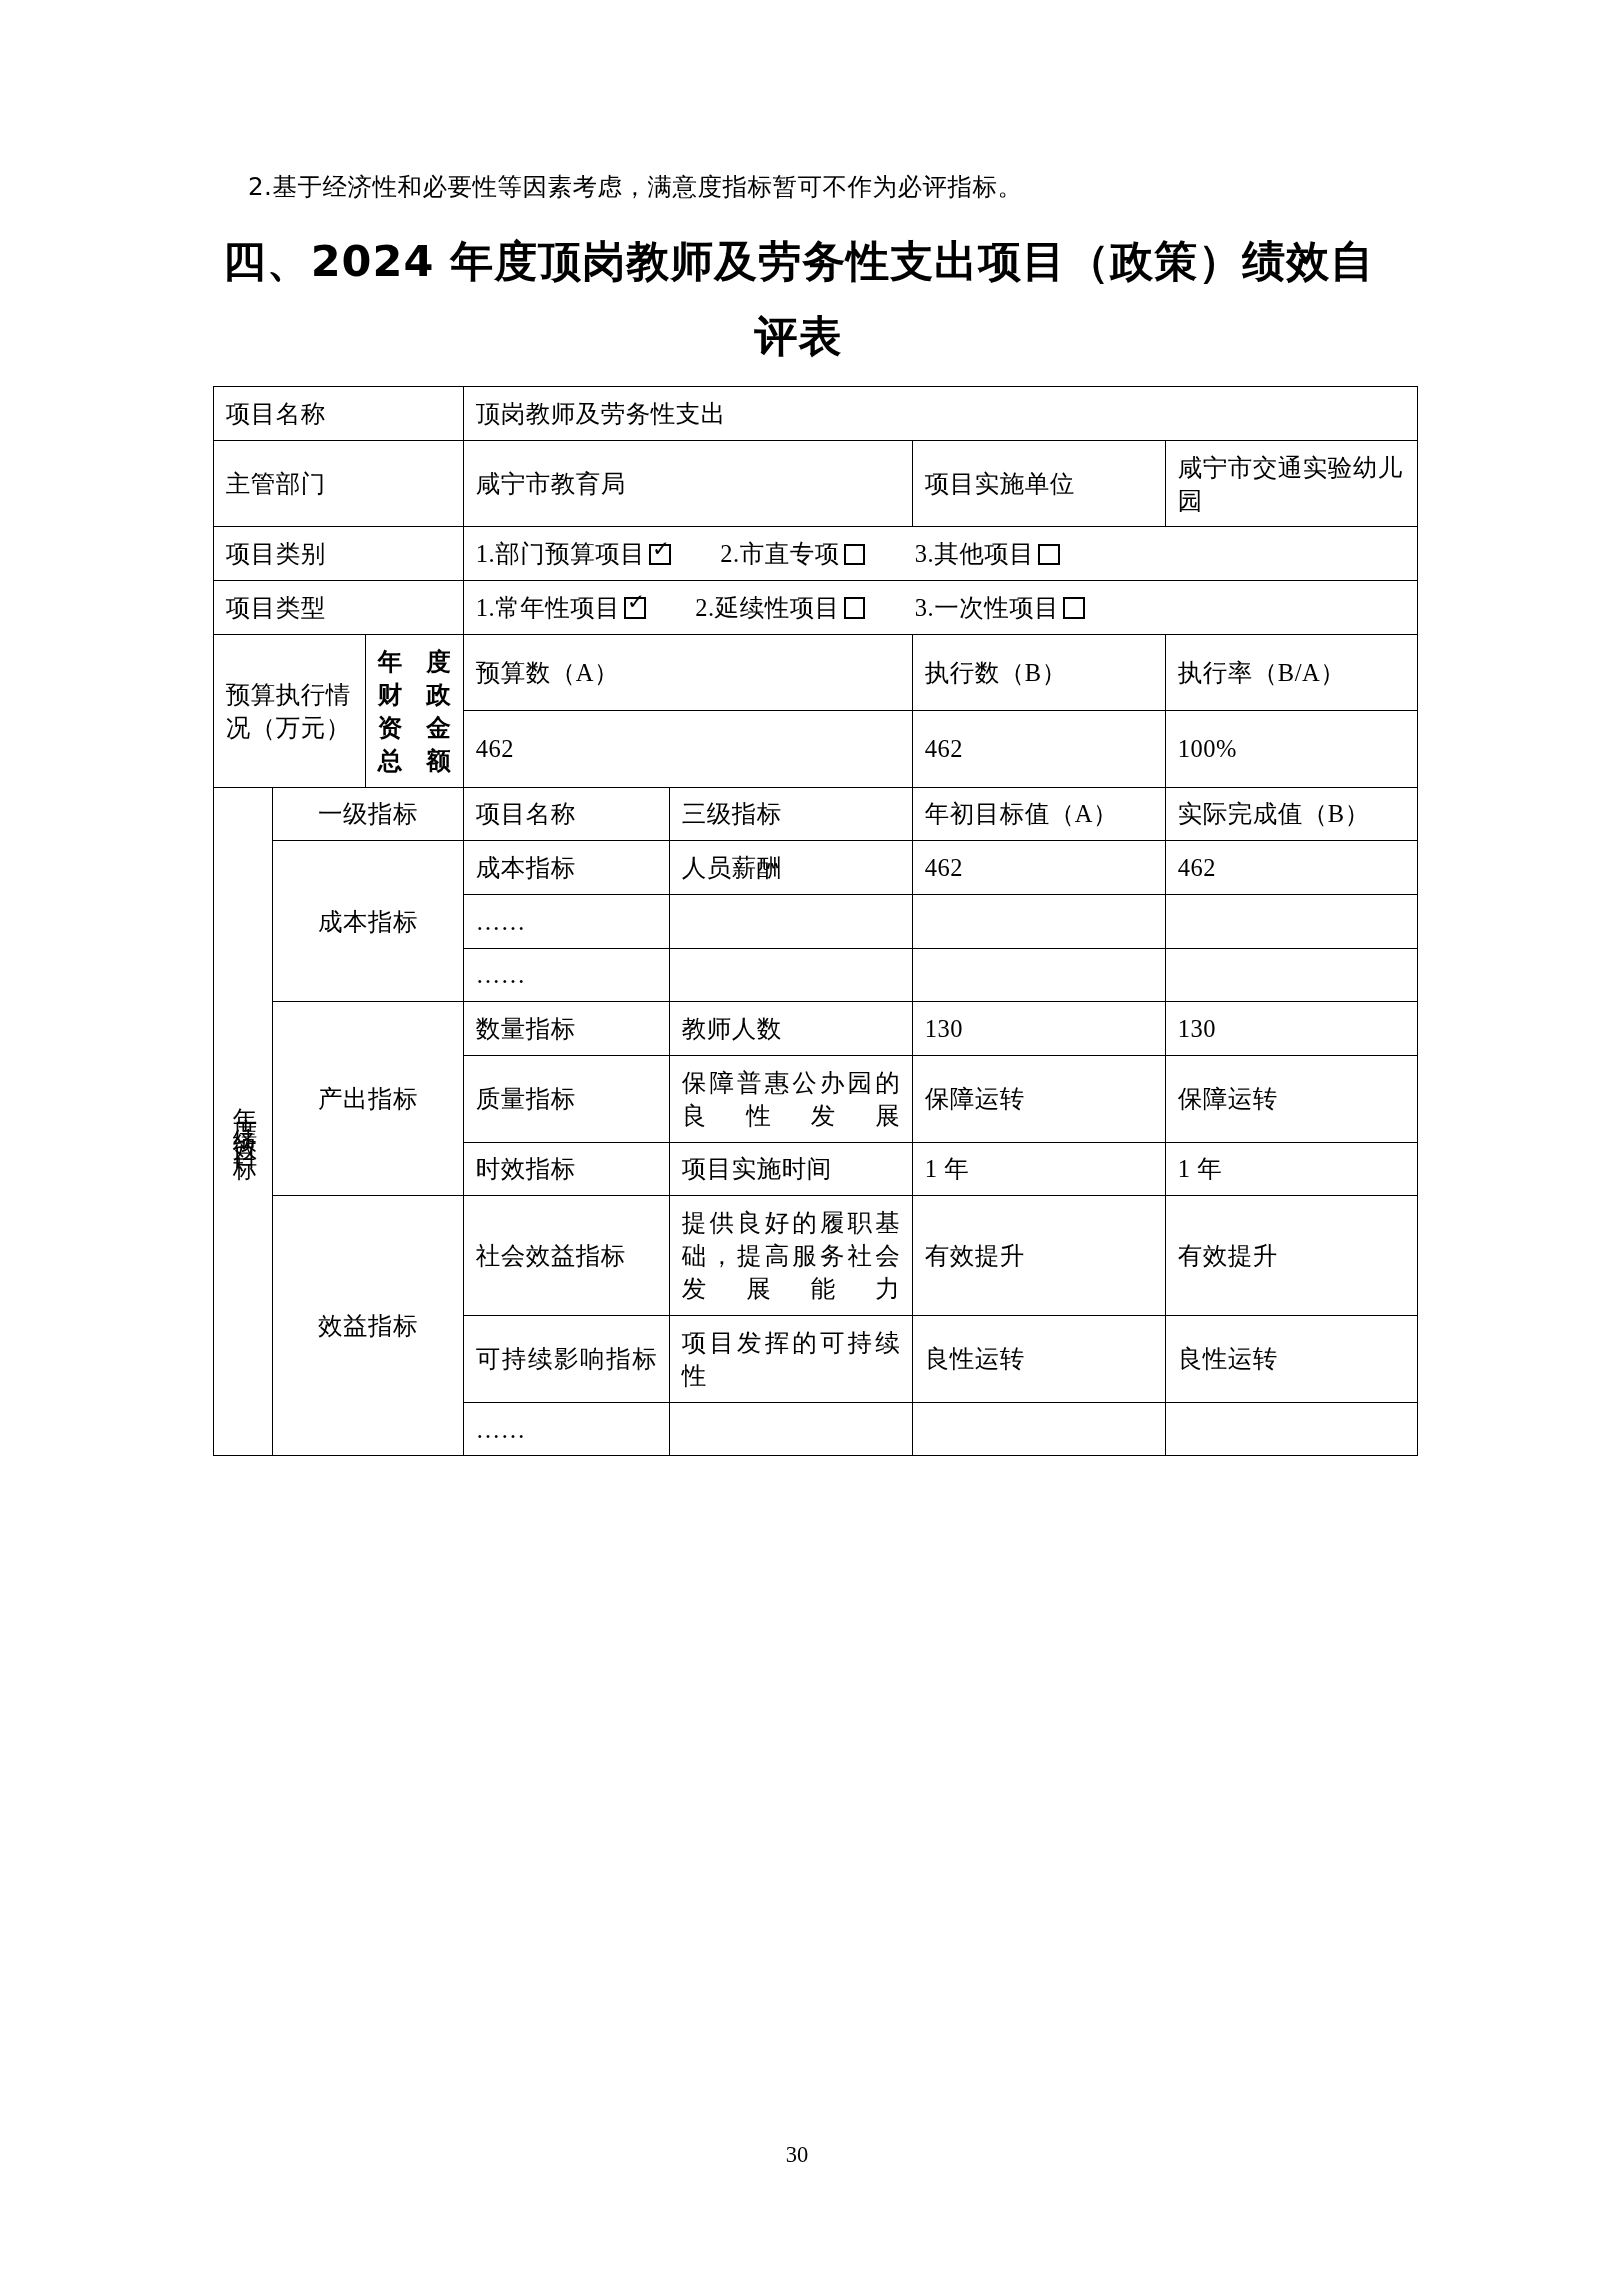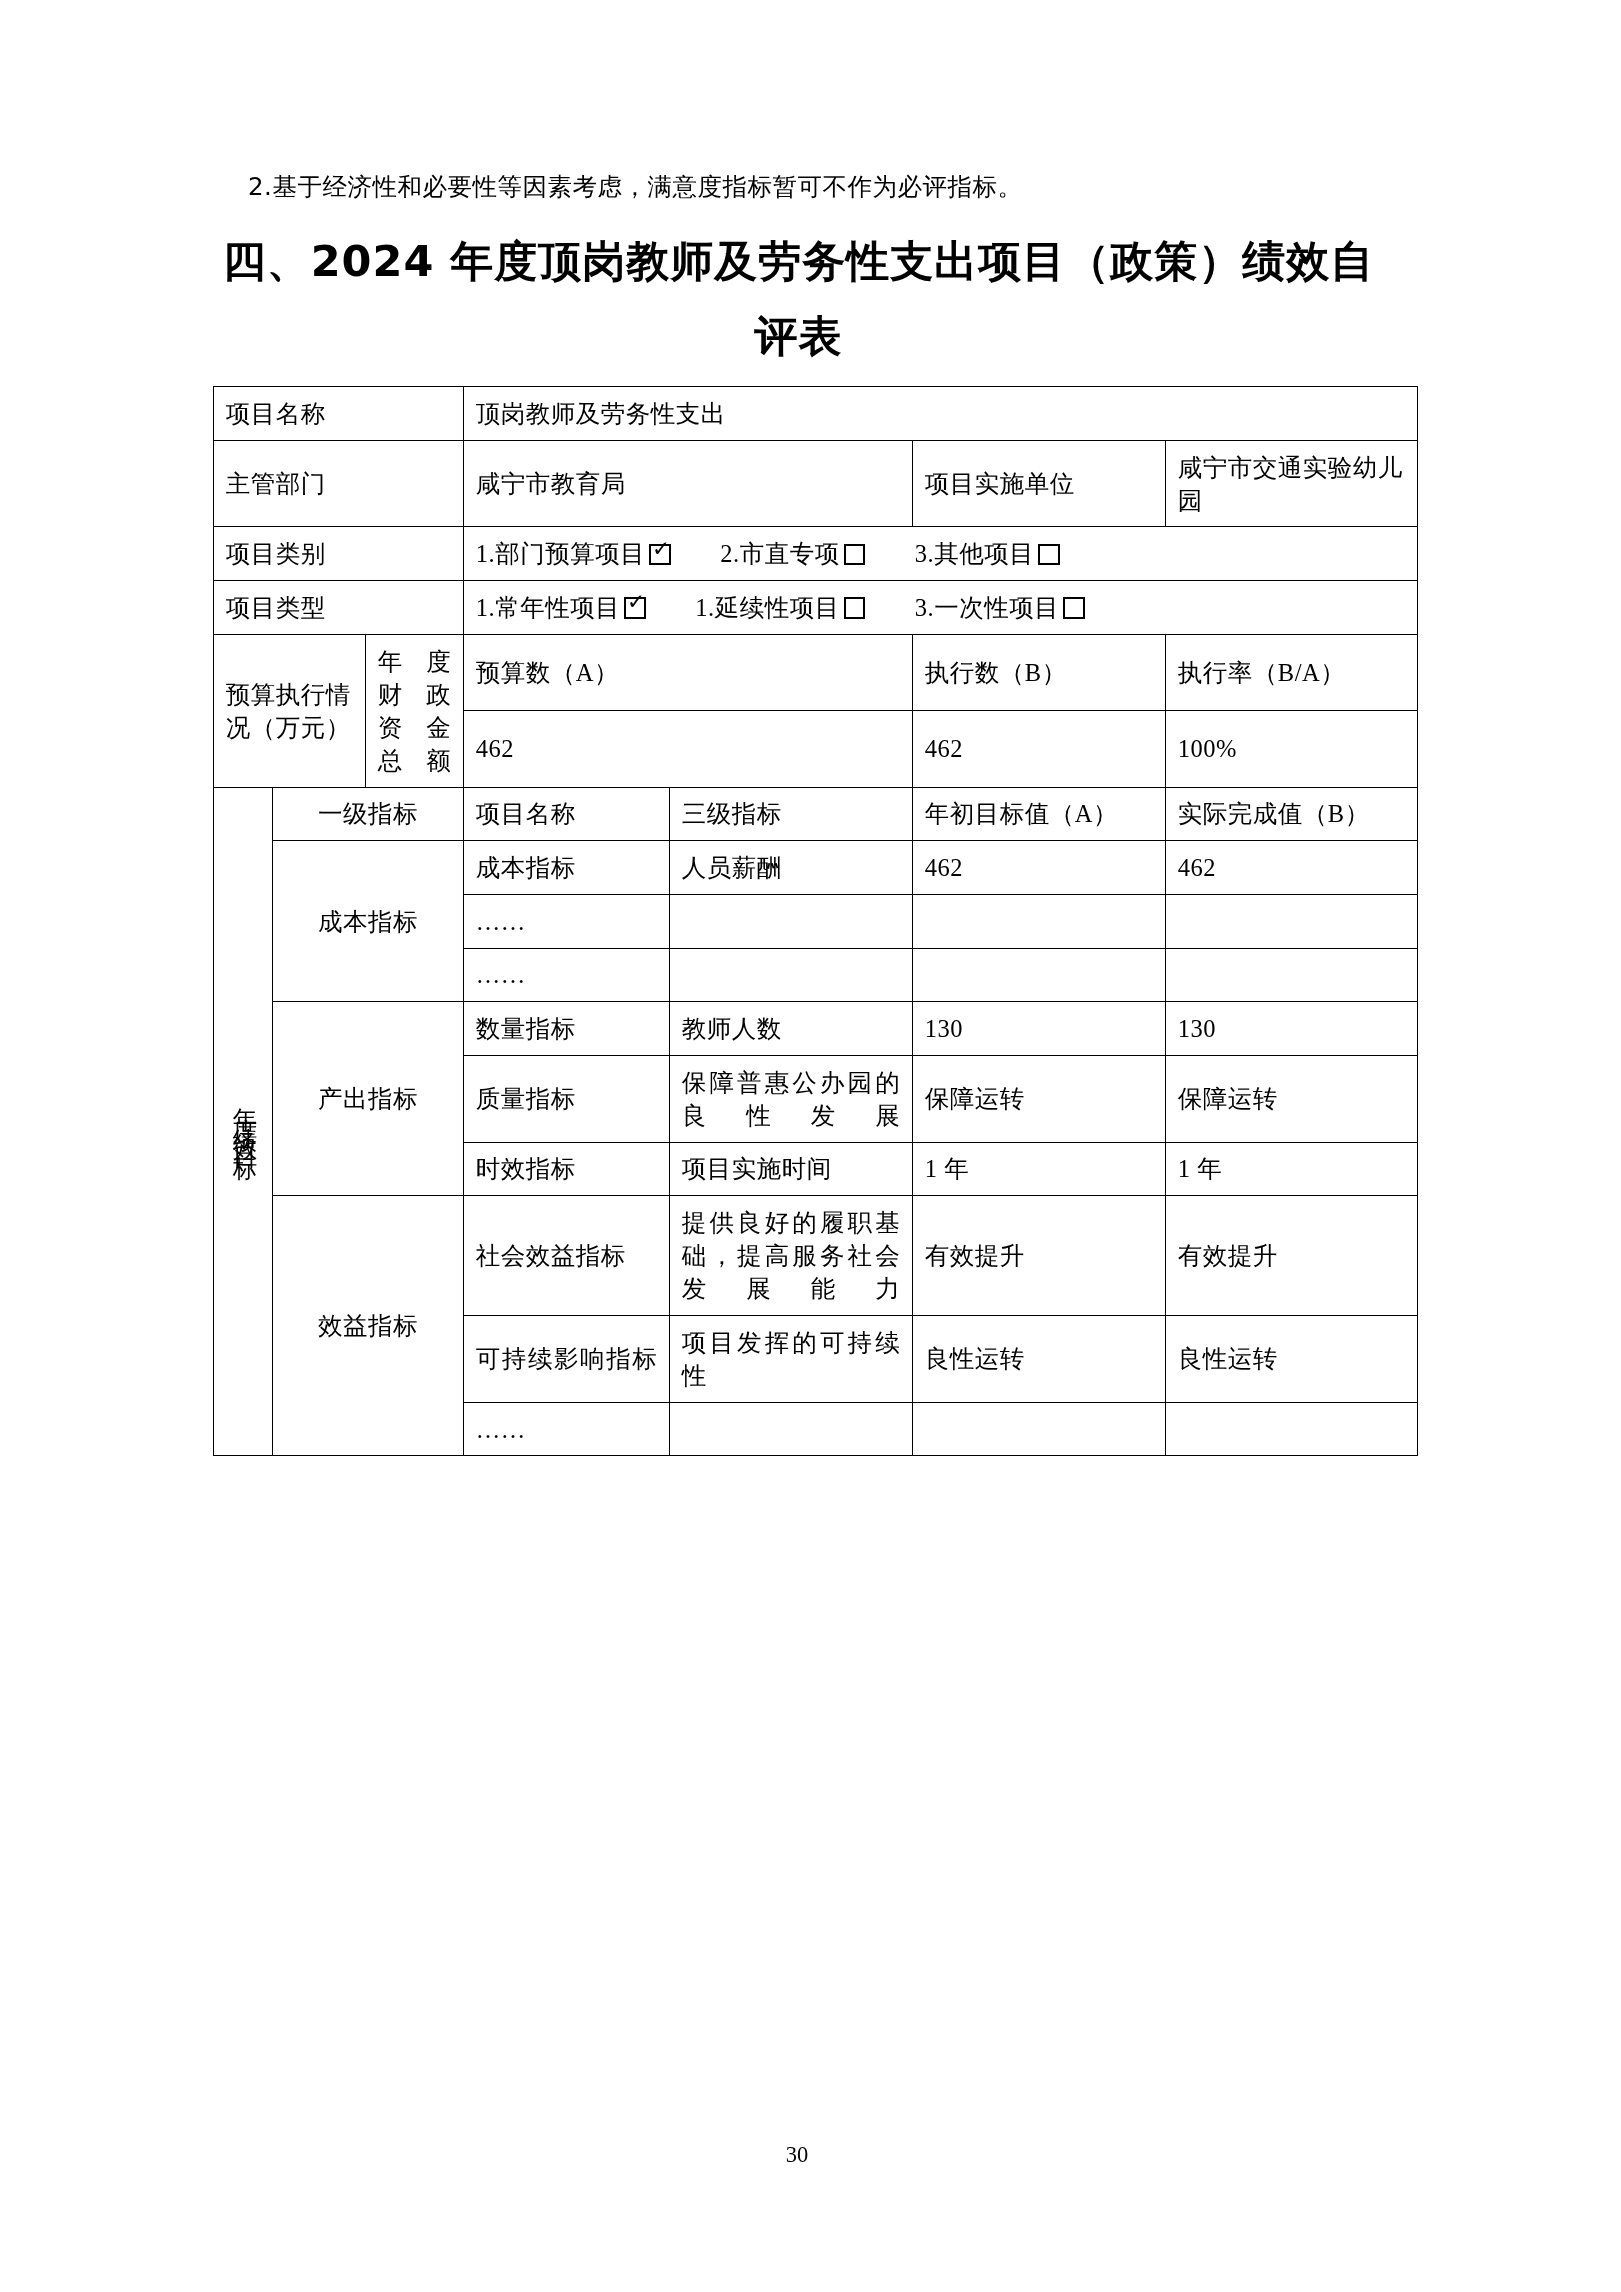--- a/index.html
+++ b/index.html
@@ -101,21 +101,21 @@
   }
   .opt { display: inline-block; margin-right: 43px; }
   .pagenum {
     position: absolute;
     left: 12px;
     right: 0;
     top: 2142px;
     text-align: center;
     font-size: 22.5px;
   }
-  .cellpad-sm { padding: 5.9px 11.8px; }
+  .cellpad-sm { padding: 5.9px 11.8px; font-weight: bold; }
 </style>
 </head>
 <body>
 
 <div class="page">
 
   <p class="intro-line">2.基于经济性和必要性等因素考虑，满意度指标暂可不作为必评指标。</p>
 
   <h1 class="doc-title">四、2024 年度顶岗教师及劳务性支出项目（政策）绩效自评表</h1>
 
@@ -150,21 +150,21 @@
         <span class="opt"><span>1.部门预算项目</span><span class="cb checked"></span></span>
         <span class="opt"><span>2.市直专项</span><span class="cb"></span></span>
         <span class="opt"><span>3.其他项目</span><span class="cb"></span></span>
       </td>
     </tr>
 
     <tr>
       <td class="label" colspan="3">项目类型</td>
       <td colspan="4">
         <span class="opt"><span>1.常年性项目</span><span class="cb checked"></span></span>
-        <span class="opt"><span>1.延续性项目</span><span class="cb"></span></span>
+        <span class="opt"><span>2.延续性项目</span><span class="cb"></span></span>
         <span class="opt"><span>3.一次性项目</span><span class="cb"></span></span>
       </td>
     </tr>
 
     <tr>
       <td class="label" colspan="2" rowspan="2">预算执行情况（万元）</td>
       <td class="cellpad-sm" rowspan="2">
             <span class="just">年度财政资金总额</span>
           </td>
       <td colspan="2">预算数（A）</td>

